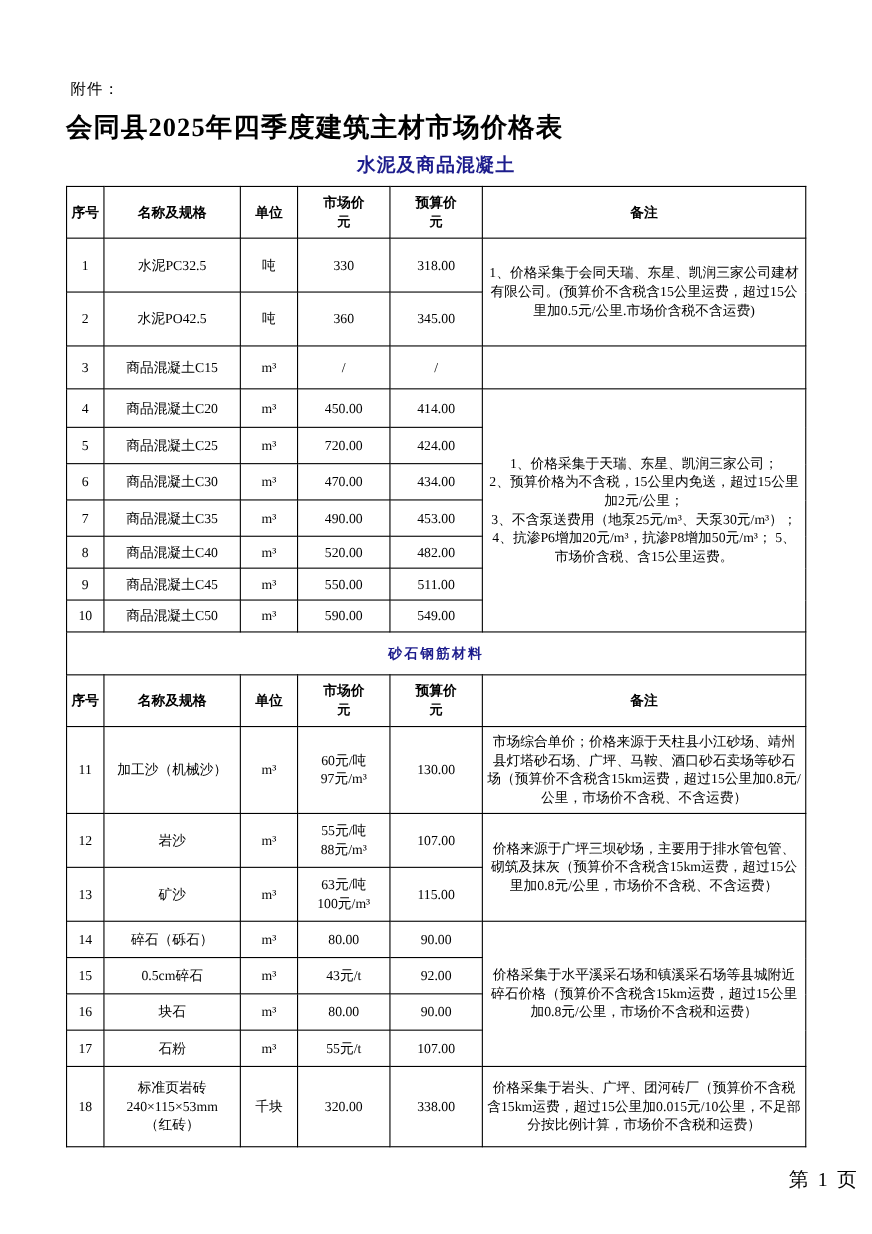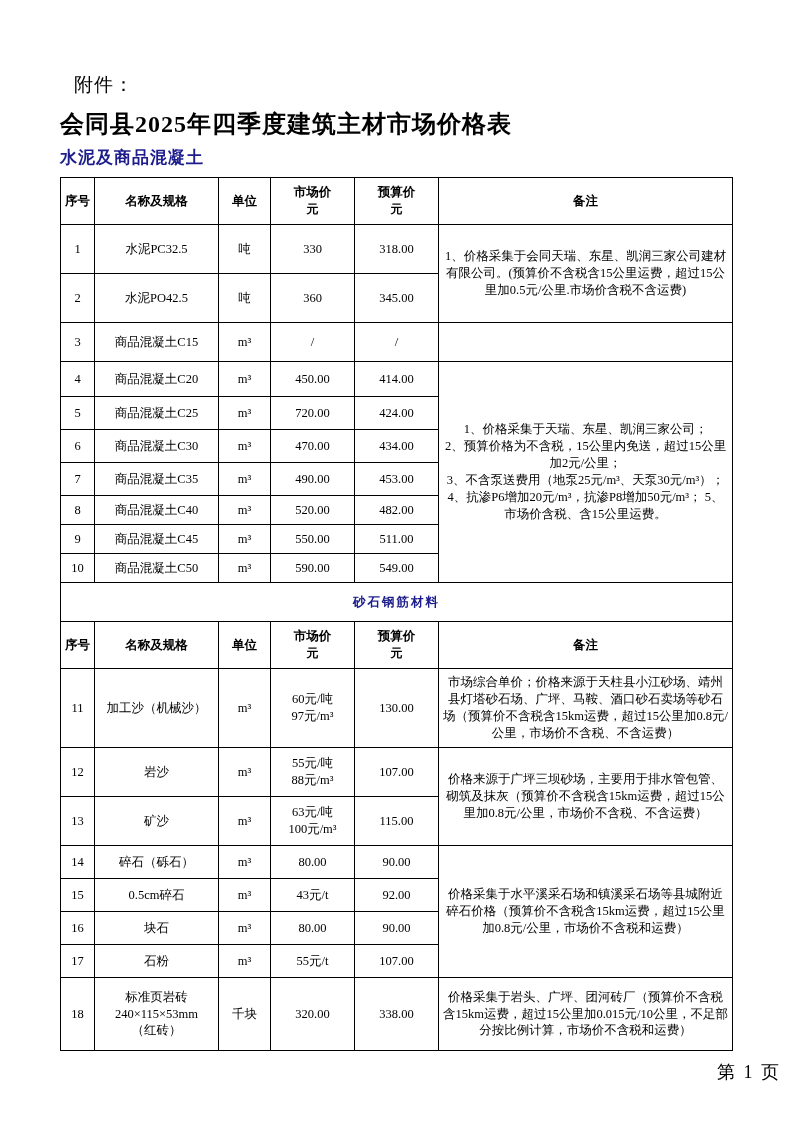--- a/index.html
+++ b/index.html
@@ -16,33 +16,34 @@
     overflow: hidden;
   }
   .page {
     width: 793px;
     height: 1122px;
     box-sizing: border-box;
     padding: 72px 60px 0 60px;
     position: relative;
   }
   .attach-label {
-    font-size: 19px;
+    font-size: 14px;
     letter-spacing: 1px;
-    margin-left: 14px;
+    margin-left: 4px;
     margin-bottom: 10px;
   }
   .doc-title {
     text-align: left;
     font-size: 24px;
     font-weight: bold;
     letter-spacing: 1px;
     margin: 4px 0 6px 0;
   }
   .doc-subtitle {
+    text-align: center;
     font-size: 17px;
     font-weight: bold;
     color: #1c1c8c;
     margin: 0 0 8px 0;
     letter-spacing: 1px;
   }
   table.main {
     border-collapse: collapse;
     width: 672px;
     margin: 0 auto;

